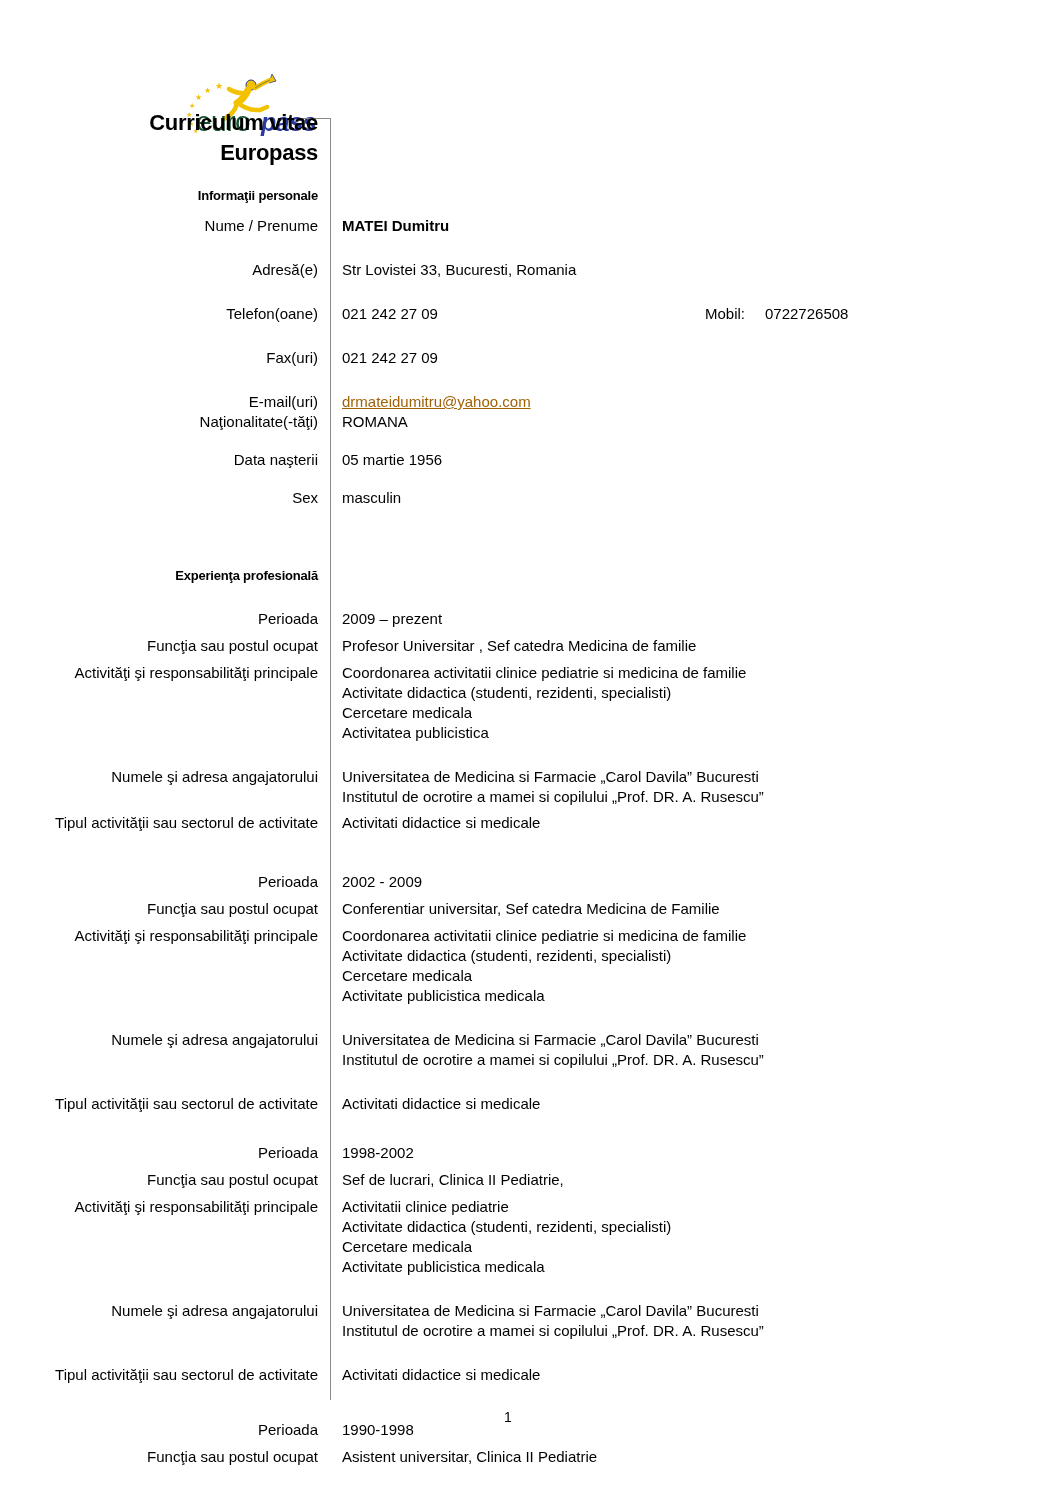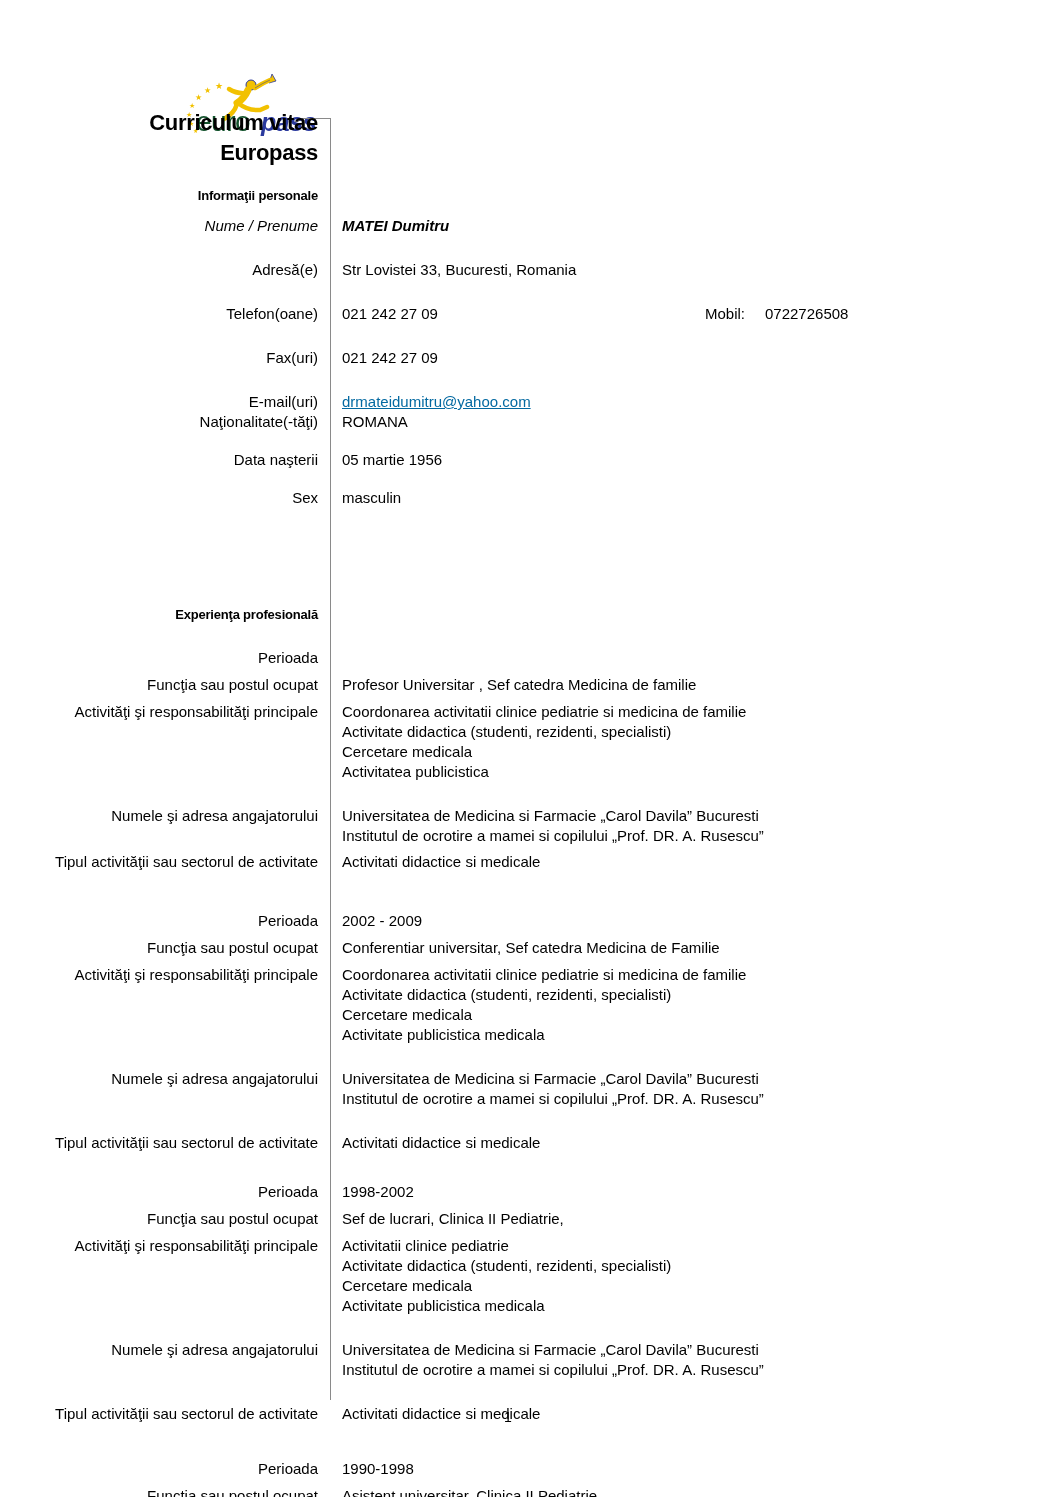--- a/index.html
+++ b/index.html
@@ -21,28 +21,28 @@
   .content{position:absolute;top:0;left:0;width:1058px;}
   .title{margin-top:108px;width:330px;padding-right:12px;box-sizing:border-box;text-align:right;
          font-weight:bold;font-size:22px;line-height:30px;letter-spacing:-0.3px;}
   .section-heading{width:330px;padding-right:12px;box-sizing:border-box;text-align:right;
          font-weight:bold;font-size:13px;line-height:22px;letter-spacing:-0.2px;}
   .row{display:flex;align-items:flex-start;position:relative;}
   .row .label{width:330px;padding-right:12px;box-sizing:border-box;flex:0 0 330px;
          text-align:right;font-size:15px;line-height:20px;}
   .row .value{flex:1;padding-left:12px;font-size:15px;line-height:20px;}
   .bold{font-weight:bold;}
-  a.link{color:#0369a1;text-decoration:underline;cursor:pointer;}
+  a.link{color:#a16207;text-decoration:underline;cursor:pointer;}
   .mobil-label{position:absolute;left:705px;top:0;font-size:15px;line-height:20px;}
   .mobil-value{position:absolute;left:765px;top:0;font-size:15px;line-height:20px;}
   
-  .mt9{margin-top:9px;font-style:italic;}  .mt8{margin-top:24px;}  .mt7{margin-top:7px;}
+  .mt9{margin-top:9px;}  .mt8{margin-top:24px;}  .mt7{margin-top:7px;}
   .mt6{margin-top:6px;}  .mt17{margin-top:0;} .mt18{margin-top:18px;justify-content:space-between;}
   .mt22{margin-top:22px;} .mt29{margin-top:29px;} .mt35{margin-top:35px;}
-  .mt39{margin-top:39px;} .mt61{margin-top:96px;}
+  .mt39{margin-top:39px;} .mt61{margin-top:57px;}
   .heading-info{margin-top:17px;}
   .footer{position:absolute;top:1409px;left:0;width:1016px;text-align:center;font-size:14px;}
 </style>
 </head>
 <body>
 
 <div class="logo">
   <svg width="88" height="50" viewBox="0 0 88 50">
     <path d="M62,2 l4,7 -7,2 z" fill="#f2c100" stroke="#2b3a9e" stroke-width="0.8"></path>
     <circle cx="41" cy="13" r="5" fill="#f2c100" stroke="#2b3a9e" stroke-width="1"></circle>
@@ -107,20 +107,21 @@
   </div>
   <div class="row mt18">
     <div class="label">Sex</div>
     <div class="value">masculin</div>
   </div>
 
   <div class="section-heading mt61">Experienţa profesională</div>
 
   <div class="row mt22">
     <div class="label">Perioada</div>
+    <div class="value">2009 – prezent</div>
   </div>
   <div class="row mt7">
     <div class="label">Funcţia sau postul ocupat</div>
     <div class="value">Profesor Universitar , Sef catedra Medicina de familie</div>
   </div>
   <div class="row mt7">
     <div class="label">Activităţi şi responsabilităţi principale</div>
     <div class="value">
       <div>Coordonarea activitatii clinice pediatrie si medicina de familie</div>
       <div>Activitate didactica (studenti, rezidenti, specialisti)</div>

